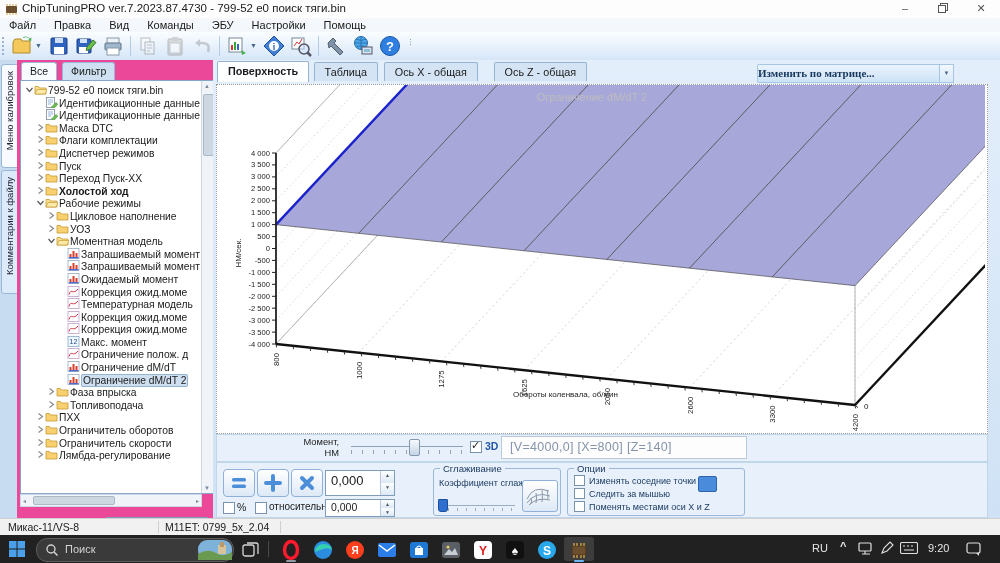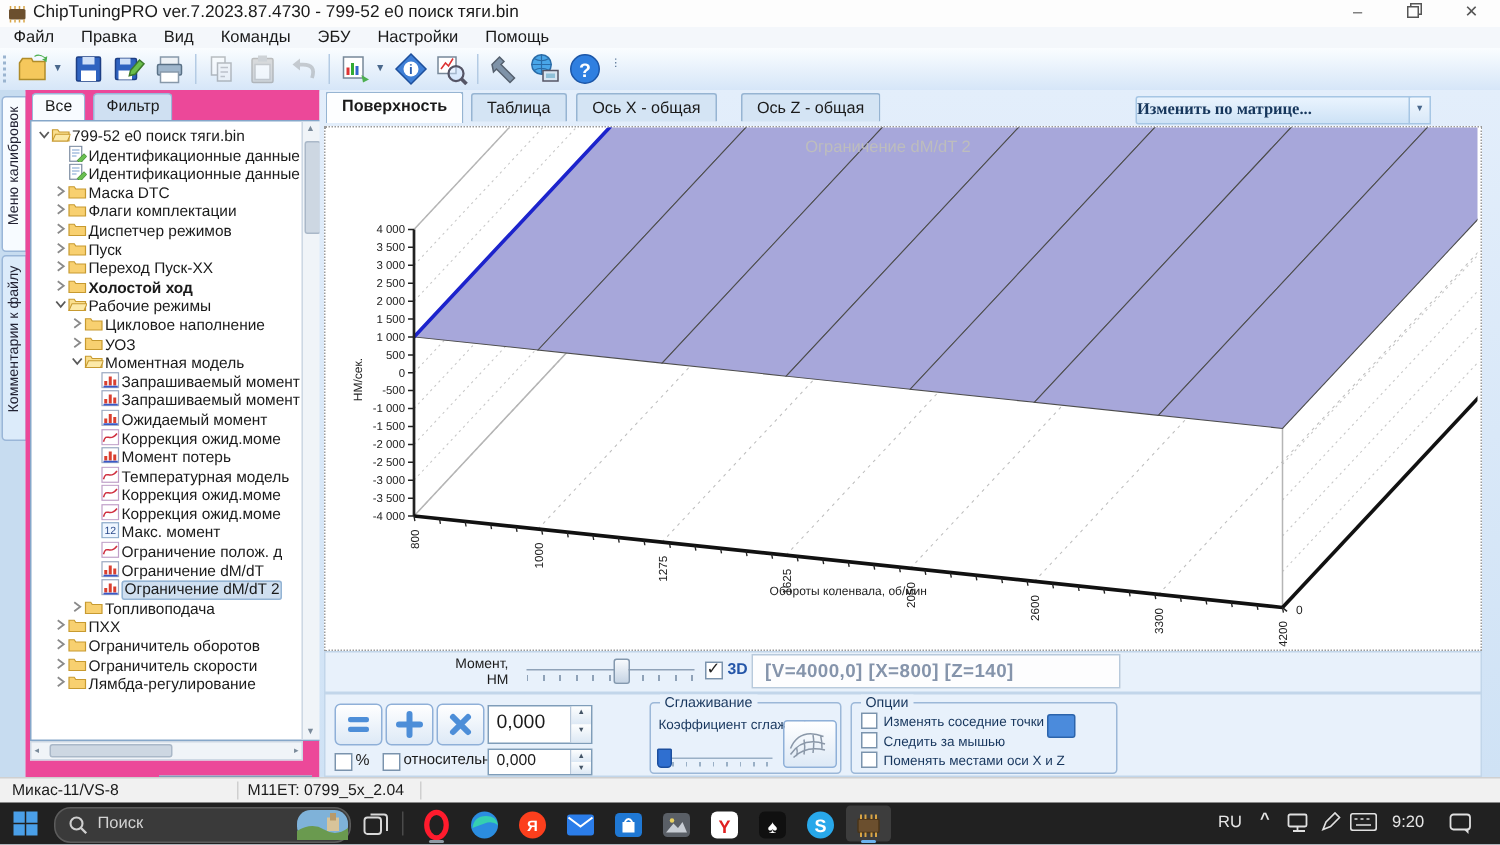--- a/index.html
+++ b/index.html
@@ -57,21 +57,21 @@
   #momlabel{position:absolute;left:72px;top:2px;width:50px;text-align:right;font-size:9.3px;line-height:10.5px;}
   #momslider{position:absolute;left:130px;top:3px;width:120px;height:20px;}
   #momslider .track{position:absolute;left:4px;top:8px;width:112px;height:1px;background:#8fa2b8;}
   #momslider .ticks{position:absolute;left:4px;top:12px;width:112px;height:4px;background:repeating-linear-gradient(90deg,#8fa2b8 0 1px,transparent 1px 11px);}
   #momslider .thumb{position:absolute;left:62px;top:1px;width:9px;height:15px;background:linear-gradient(#f7fafd,#c6d4e4);border:1px solid #8398ae;border-radius:2px;}
   .cb{display:inline-block;width:10px;height:10px;background:#fff;border:1px solid #7a93ad;position:relative;vertical-align:-2px;}
   .cb.checked::after{content:"\2713";position:absolute;left:0px;top:-3px;font-size:11px;color:#222;}
   #cb3d{position:absolute;left:253px;top:6px;}
   #lbl3d{position:absolute;left:268px;top:5px;font-size:10.5px;font-weight:bold;color:#2456a8;}
   #coordbox{position:absolute;left:284px;top:1px;width:244px;height:21px;background:#fdfdfe;border:1px solid #b8cadc;}
-  #coordbox span{position:absolute;left:8px;top:3px;font-size:12.5px;font-weight:bold;color:#8594ab;letter-spacing:.3px;}
+  #coordbox span{position:absolute;left:8px;top:3px;font-size:12.5px;font-weight:normal;color:#8594ab;letter-spacing:.3px;}
   
   #ctrlpanel{position:absolute;left:3px;top:402px;width:770px;height:54px;background:#e8f1fb;border:1px solid #c2d6ea;}
   .mathbtn{position:absolute;top:6px;width:30px;height:26px;background:linear-gradient(#ffffff,#dde9f6);border:1px solid #8fb0d8;border-radius:4px;}
   .mathbtn svg{position:absolute;left:6px;top:4px;}
   .spinner{position:absolute;background:#fff;border:1px solid #7f9db9;}
   .spinner .val{position:absolute;left:5px;top:2px;}
   .spincol{position:absolute;right:0;top:0;width:13px;height:100%;border-left:1px solid #b8c8da;}
   .spincol div{height:50%;background:linear-gradient(#fdfefe,#dce8f4);font-size:5px;color:#456;text-align:center;line-height:1.9;}
   .grp{position:absolute;border:1px solid #9cb8d8;border-radius:3px;}
   .grp .gtitle{position:absolute;top:-6px;left:6px;background:#e8f1fb;padding:0 3px;font-size:9.5px;color:#17365d;}
@@ -320,25 +320,20 @@
           <div class="trow" style="padding-left: 33px;"><span class="exp"></span><span class="ico"><svg width="13" height="11">
                 <rect x="1" y=".5" width="11" height="10" fill="#fff" stroke="#9aa8c0" stroke-width=".8"></rect>
                 <path d="M2.5 9V6h2v3zM5.5 9V3h2v6zM8.5 9V5h2v4z" fill="#d94030"></path>
                 <path d="M2 9.7h9.5" stroke="#3858c8" stroke-width="1.2"></path>
               </svg></span><span class="lbl">Ожидаемый момент</span></div>
           <div class="trow" style="padding-left: 33px;"><span class="exp"></span><span class="ico"><svg width="13" height="11">
                 <rect x="1" y=".5" width="11" height="10" fill="#fff" stroke="#c0a0c8" stroke-width=".8"></rect>
                 <path d="M2 8.5C4 1.5 6 9.5 11 3" stroke="#d03040" fill="none" stroke-width="1"></path>
               </svg></span><span class="lbl">Коррекция ожид.моме</span></div>
           <div class="trow" style="padding-left: 33px;"><span class="exp"></span><span class="ico"><svg width="13" height="11">
-                <rect x="1" y=".5" width="11" height="10" fill="#fff" stroke="#9aa8c0" stroke-width=".8"></rect>
-                <path d="M2.5 9V6h2v3zM5.5 9V3h2v6zM8.5 9V5h2v4z" fill="#d94030"></path>
-                <path d="M2 9.7h9.5" stroke="#3858c8" stroke-width="1.2"></path>
-              </svg></span><span class="lbl">Момент потерь</span></div>
-          <div class="trow" style="padding-left: 33px;"><span class="exp"></span><span class="ico"><svg width="13" height="11">
                 <rect x="1" y=".5" width="11" height="10" fill="#fff" stroke="#c0a0c8" stroke-width=".8"></rect>
                 <path d="M2 8.5C4 1.5 6 9.5 11 3" stroke="#d03040" fill="none" stroke-width="1"></path>
               </svg></span><span class="lbl">Температурная модель</span></div>
           <div class="trow" style="padding-left: 33px;"><span class="exp"></span><span class="ico"><svg width="13" height="11">
                 <rect x="1" y=".5" width="11" height="10" fill="#fff" stroke="#c0a0c8" stroke-width=".8"></rect>
                 <path d="M2 8.5C4 1.5 6 9.5 11 3" stroke="#d03040" fill="none" stroke-width="1"></path>
               </svg></span><span class="lbl">Коррекция ожид.моме</span></div>
           <div class="trow" style="padding-left: 33px;"><span class="exp"></span><span class="ico"><svg width="13" height="11">
                 <rect x="1" y=".5" width="11" height="10" fill="#fff" stroke="#c0a0c8" stroke-width=".8"></rect>
                 <path d="M2 8.5C4 1.5 6 9.5 11 3" stroke="#d03040" fill="none" stroke-width="1"></path>
@@ -354,20 +349,25 @@
           <div class="trow" style="padding-left: 33px;"><span class="exp"></span><span class="ico"><svg width="13" height="11">
                 <rect x="1" y=".5" width="11" height="10" fill="#fff" stroke="#9aa8c0" stroke-width=".8"></rect>
                 <path d="M2.5 9V6h2v3zM5.5 9V3h2v6zM8.5 9V5h2v4z" fill="#d94030"></path>
                 <path d="M2 9.7h9.5" stroke="#3858c8" stroke-width="1.2"></path>
               </svg></span><span class="lbl">Ограничение dM/dT</span></div>
           <div class="trow selected" style="padding-left: 33px;"><span class="exp"></span><span class="ico"><svg width="13" height="11">
                 <rect x="1" y=".5" width="11" height="10" fill="#fff" stroke="#9aa8c0" stroke-width=".8"></rect>
                 <path d="M2.5 9V6h2v3zM5.5 9V3h2v6zM8.5 9V5h2v4z" fill="#d94030"></path>
                 <path d="M2 9.7h9.5" stroke="#3858c8" stroke-width="1.2"></path>
               </svg></span><span class="lbl">Ограничение dM/dT 2</span></div>
+          <div class="trow" style="padding-left: 22px;"><span class="exp"><svg width="9" height="9">
+                <path d="M2.5 1.5L6.5 4.5 2.5 7.5" fill="none" stroke="#8a8a8a" stroke-width="1.2"></path>
+              </svg></span><span class="ico"><svg width="13" height="11">
+                <path d="M1 2.5h3.5l1 1.5H12v6H1z" fill="#f8d070" stroke="#c79a30" stroke-width=".8"></path>
+              </svg></span><span class="lbl">Фаза впрыска</span></div>
           <div class="trow" style="padding-left: 22px;"><span class="exp"><svg width="9" height="9">
                 <path d="M2.5 1.5L6.5 4.5 2.5 7.5" fill="none" stroke="#8a8a8a" stroke-width="1.2"></path>
               </svg></span><span class="ico"><svg width="13" height="11">
                 <path d="M1 2.5h3.5l1 1.5H12v6H1z" fill="#f8d070" stroke="#c79a30" stroke-width=".8"></path>
               </svg></span><span class="lbl">Топливоподача</span></div>
           <div class="trow" style="padding-left: 11px;"><span class="exp"><svg width="9" height="9">
                 <path d="M2.5 1.5L6.5 4.5 2.5 7.5" fill="none" stroke="#8a8a8a" stroke-width="1.2"></path>
               </svg></span><span class="ico"><svg width="13" height="11">
                 <path d="M1 2.5h3.5l1 1.5H12v6H1z" fill="#f8d070" stroke="#c79a30" stroke-width=".8"></path>
               </svg></span><span class="lbl">ПХХ</span></div>

